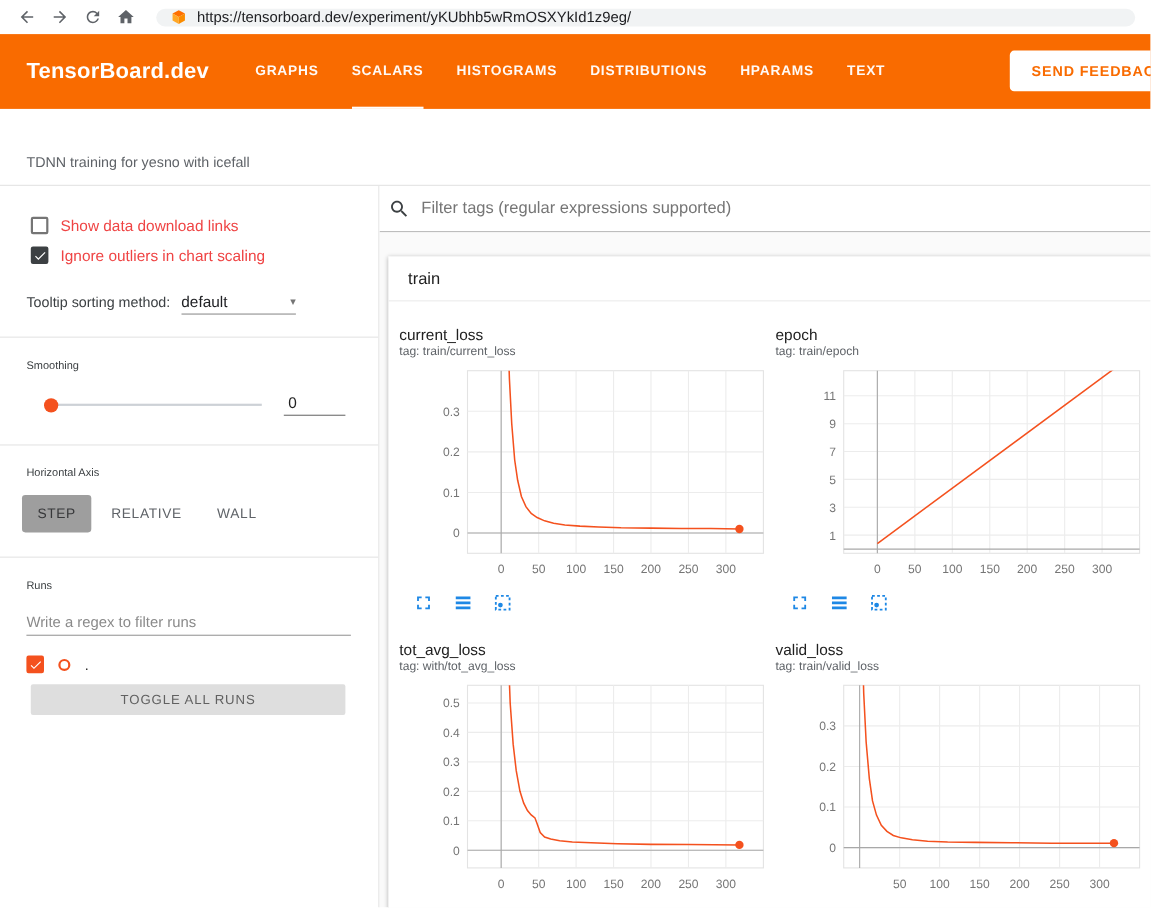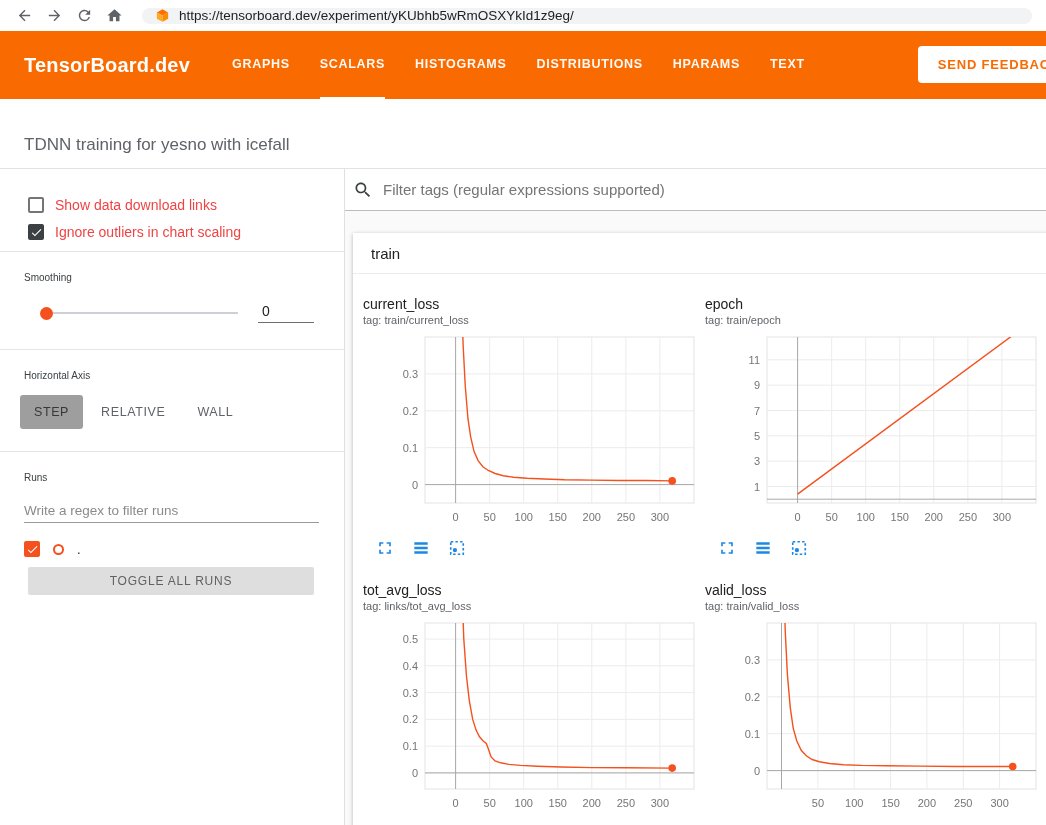--- a/index.html
+++ b/index.html
@@ -17,21 +17,21 @@
   
   .appbar{height:68px;background:#f96b00;display:flex;align-items:center;padding:0 24px;position:relative;color:#fff}
   .logo{font-size:20px;font-weight:bold;letter-spacing:.2px;white-space:nowrap}
   .tabs{display:flex;margin-left:42px;gap:30px;height:68px}
   .tab{display:flex;align-items:center;height:100%;font-size:12.5px;font-weight:bold;letter-spacing:.7px;border-bottom:2px solid transparent;cursor:pointer;white-space:nowrap;color:rgba(255,255,255,.96)}
   .tab.active{border-bottom-color:#fff}
   .feedback{position:absolute;top:15px;left:918px;width:162px;height:37px;background:#fff;color:#f96b00;font-size:13px;font-weight:bold;letter-spacing:.8px;border:none;border-radius:4px;text-align:center;line-height:37px;font-family:inherit;white-space:nowrap}
 
   
   .subheader{height:70px;background:#fff;display:flex;align-items:flex-end;padding:0 0 13px 24px;border-bottom:1px solid #e2e2e2}
-  .exp-title{font-size:17px;color:#5f6368}
+  .exp-title{font-size:13px;color:#5f6368}
 
   
   .content{display:flex;height:656px}
   .sidebar{width:345px;min-width:345px;background:#fff;border-right:1px solid #e0e0e0;padding-top:28px;overflow:hidden}
   .side-row{display:flex;align-items:center;gap:11px;margin:0 24px 11px 28px;font-size:14px;color:#ef4444;cursor:pointer}
   .cb{width:16px;height:16px;border:2px solid #757575;border-radius:2px;flex:none;position:relative;background:#fff}
   .cb.checked{border-color:#3c4043;background:#3c4043}
   .cb.run-cb{border-color:#f4511e}
   .cb.run-cb.checked{background:#f4511e}
   .cb svg{display:none;position:absolute;inset:0;margin:auto;width:13px;height:13px}
@@ -135,20 +135,27 @@
     </div>
     <div class="side-row">
       <span class="cb checked">
         <svg viewBox="0 0 24 24">
             <path fill="#fff" d="M9 16.2 4.8 12l-1.4 1.4L9 19 21 7l-1.4-1.4z"></path>
           </svg>
       </span>
       <span>Ignore outliers in chart scaling</span>
     </div>
 
+    <div class="tooltip-row">
+      <span>Tooltip sorting method:</span>
+      <span class="select">
+        <span>default</span>
+        <span class="caret">▾</span>
+      </span>
+    </div>
 
     <div class="divider"></div>
 
     <div class="sec-label">Smoothing</div>
     <div class="slider-row">
       <span class="track">
         <span class="thumb"></span>
       </span>
       <span class="slider-val">0</span>
     </div>
@@ -300,21 +307,21 @@
                 <svg viewBox="0 0 24 24">
                   <rect x="4.5" y="4.5" width="15" height="15" fill="none" stroke="#1e88e5" stroke-width="2" stroke-dasharray="3 2.6"></rect>
                   <circle cx="9.5" cy="14.5" r="2.6" fill="#1e88e5"></circle>
                 </svg>
               </span>
           </div>
         </div>
 
         <div class="chart">
           <div class="title">tot_avg_loss</div>
-          <div class="tag">tag: links/tot_avg_loss</div>
+          <div class="tag">tag: with/tot_avg_loss</div>
           <svg class="plot" width="337" height="195">
               <clipPath id="cp2">
                 <rect x="62" y="4" width="269" height="166"></rect>
               </clipPath>
               <rect x="62" y="4" width="269" height="166" fill="#fff" stroke="#e3e3e3"></rect>
               <line x1="92.6" x2="92.6" y1="4" y2="170" stroke="#ececec"></line>
               <text x="92.6" y="188" text-anchor="middle">0</text>
               <line x1="126.7" x2="126.7" y1="4" y2="170" stroke="#ececec"></line>
               <text x="126.7" y="188" text-anchor="middle">50</text>
               <line x1="160.7" x2="160.7" y1="4" y2="170" stroke="#ececec"></line>

